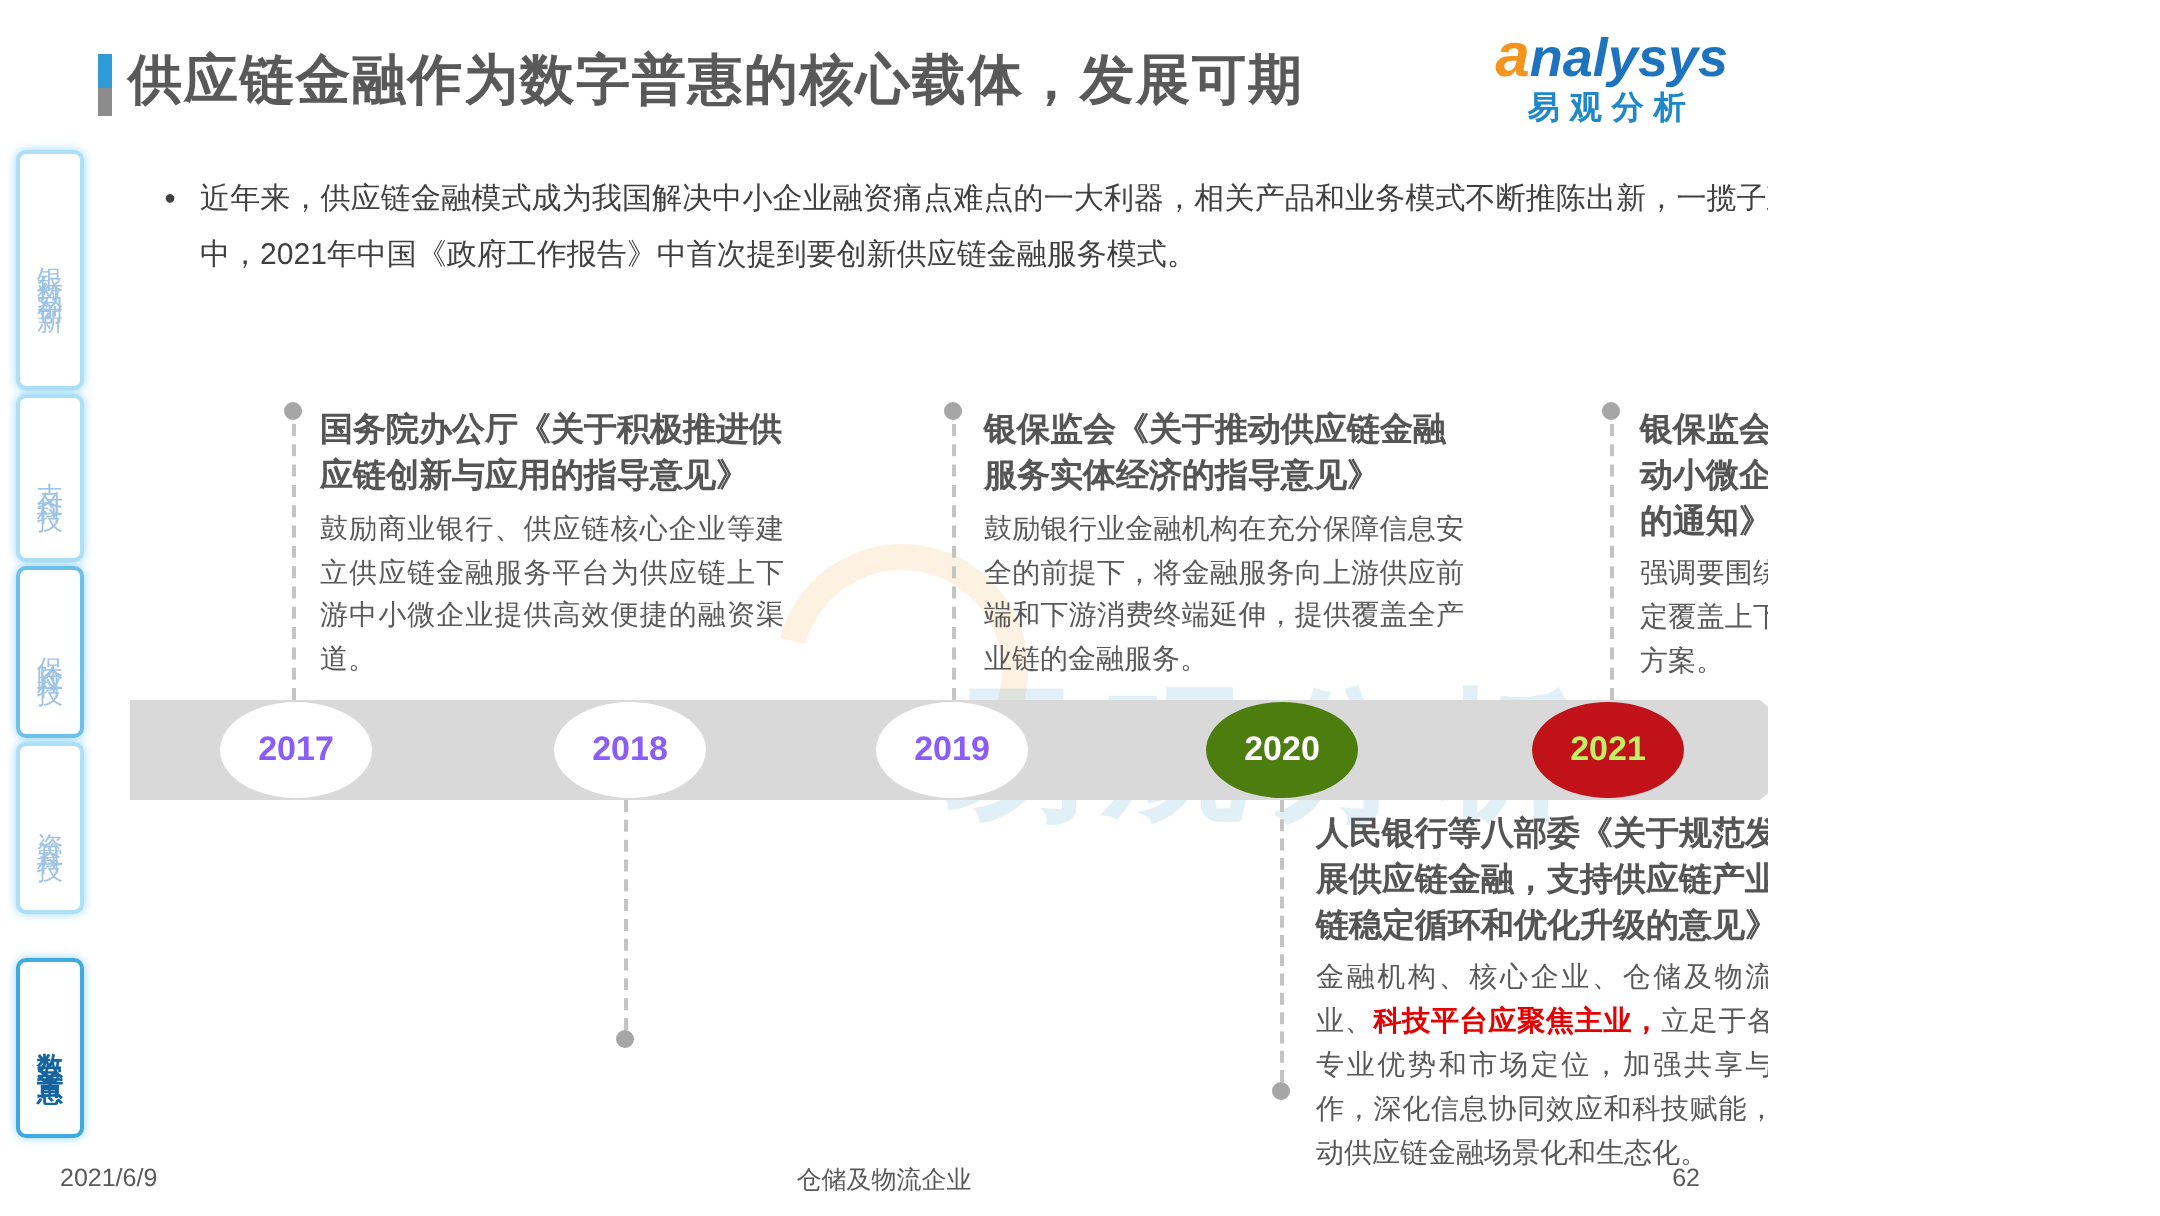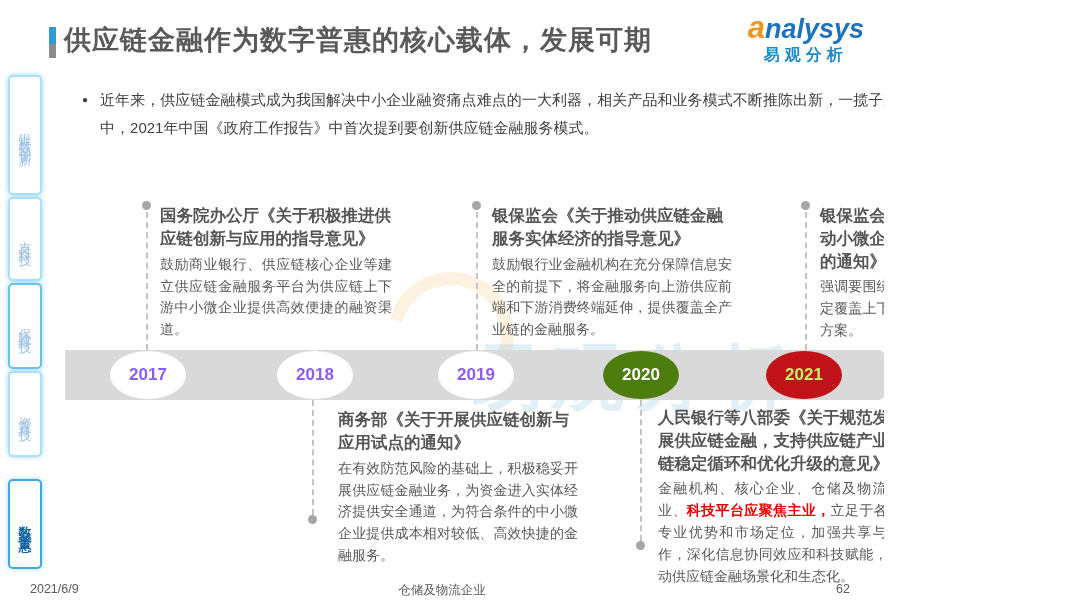--- a/index.html
+++ b/index.html
@@ -161,24 +161,20 @@
   <div class="block b2019">
     <h3>银保监会《关于推动供应链金融服务实体经济的指导意见》</h3>
     <p>鼓励银行业金融机构在充分保障信息安全的前提下，将金融服务向上游供应前端和下游消费终端延伸，提供覆盖全产业链的金融服务。</p>
   </div>
 
   <div class="block b2021">
     <h3>银保监会《关于2021年进一步推动小微企业金融服务高质量发展的通知》</h3>
     <p>强调要围绕产业链供应链核心企业，制定覆盖上下游小微企业的综合金融服务方案。</p>
   </div>
 
-  <div class="block b2018">
-    <h3>商务部《关于开展供应链创新与应用试点的通知》</h3>
-    <p>在有效防范风险的基础上，积极稳妥开展供应链金融业务，为资金进入实体经济提供安全通道，为符合条件的中小微企业提供成本相对较低、高效快捷的金融服务。</p>
-  </div>
 
   <div class="block b2020">
     <h3>人民银行等八部委《关于规范发展供应链金融，支持供应链产业链稳定循环和优化升级的意见》</h3>
     <p><span>金融机构、核心企业、仓储及物流企业、</span><span class="red-b">科技平台应聚焦主业，</span><span>立足于各自专业优势和市场定位，加强共享与合作，深化信息协同效应和科技赋能，推动供应链金融场景化和生态化。</span></p>
   </div>
 
   <div class="footer">
     <span class="f-date">2021/6/9</span>
     <span class="f-center">仓储及物流企业</span>
     <span class="f-page">62</span>

